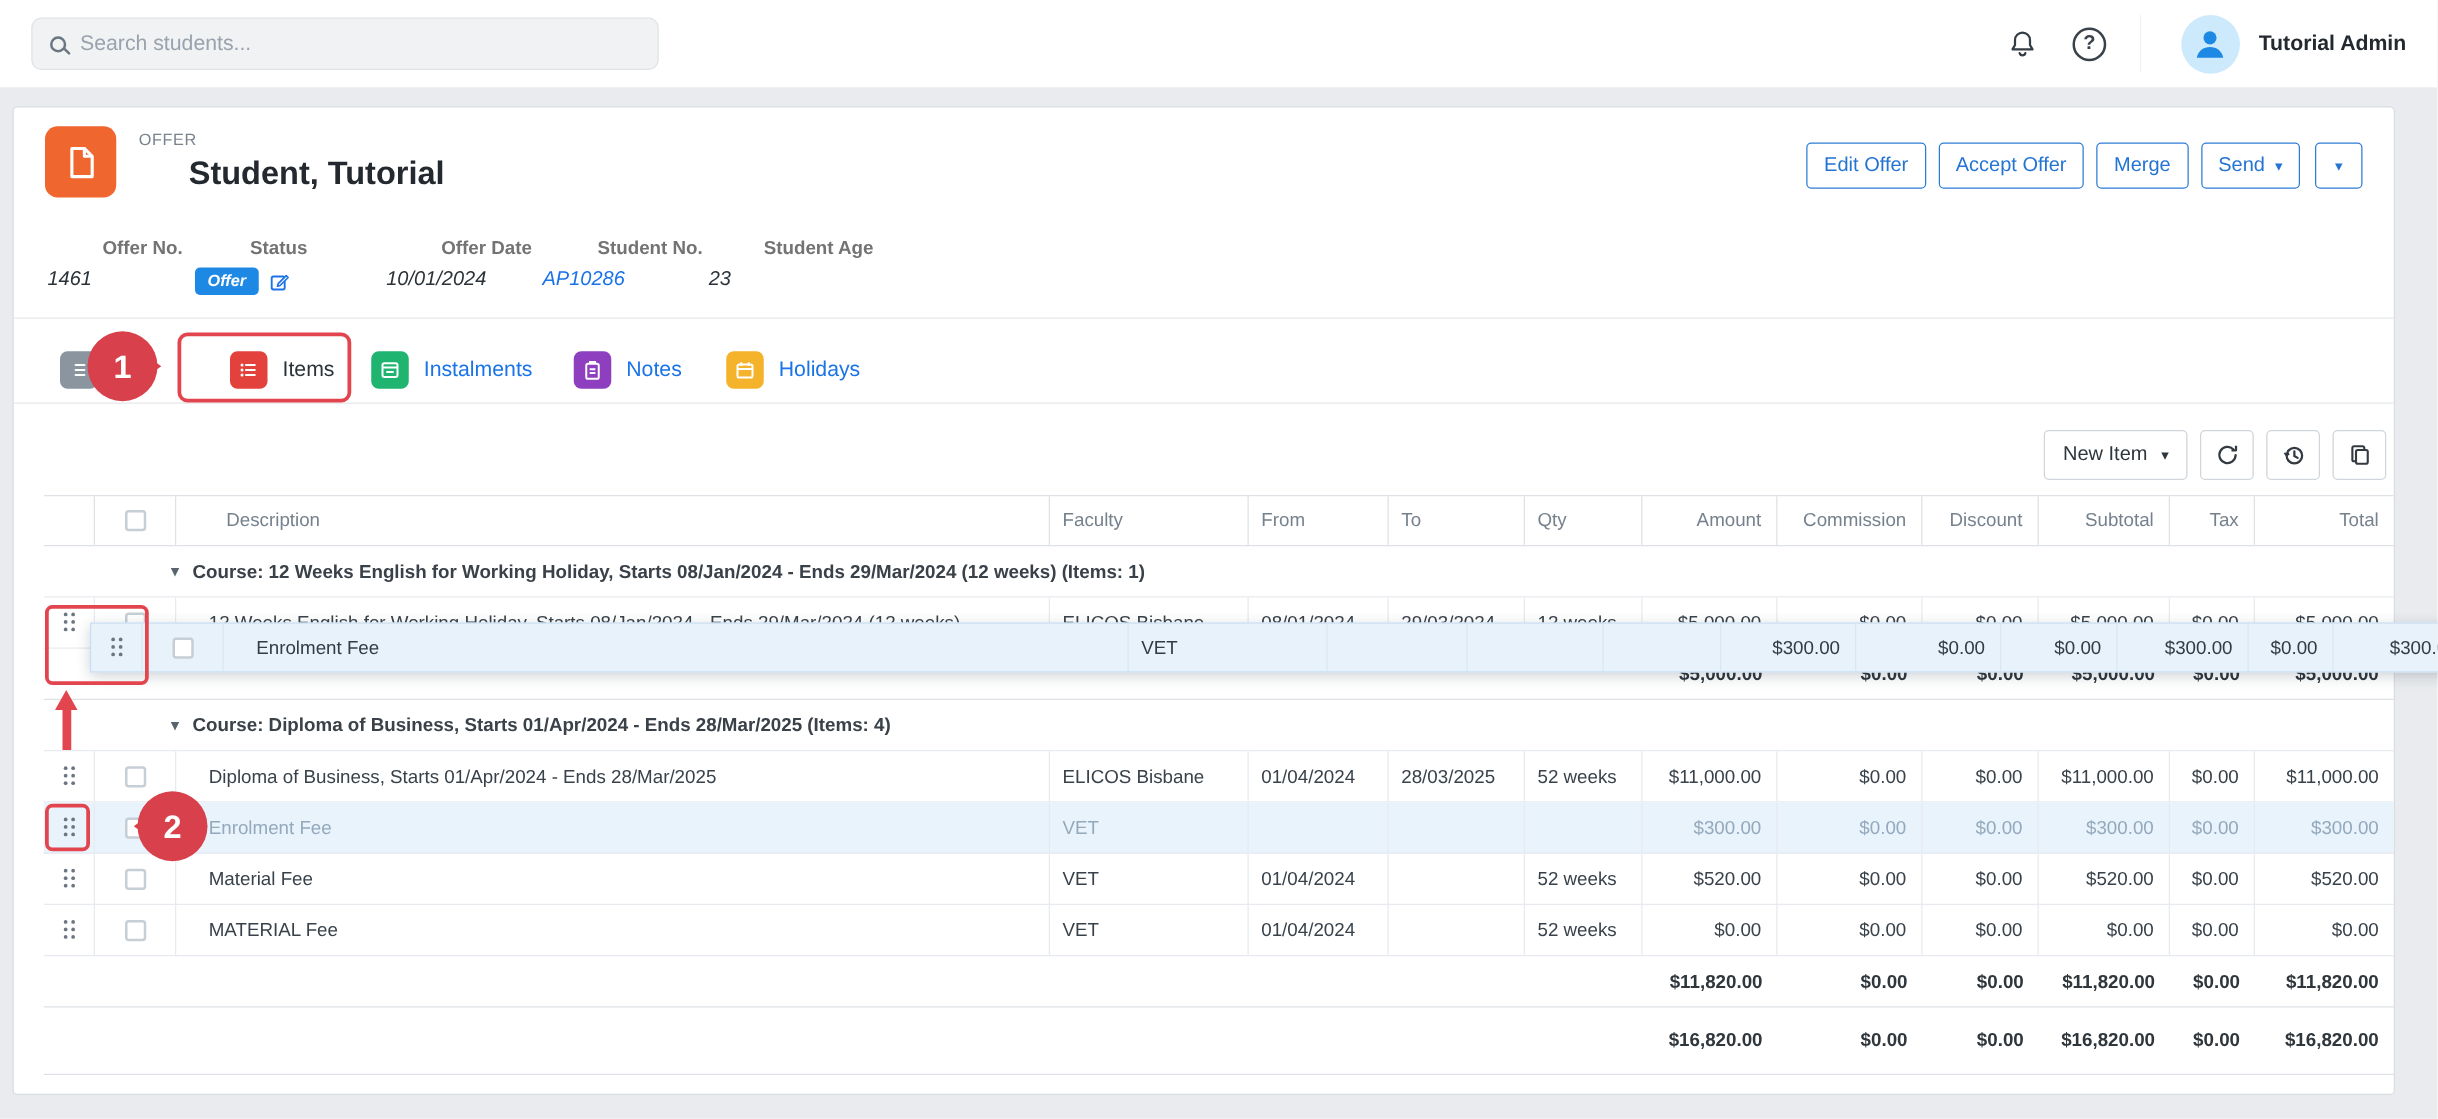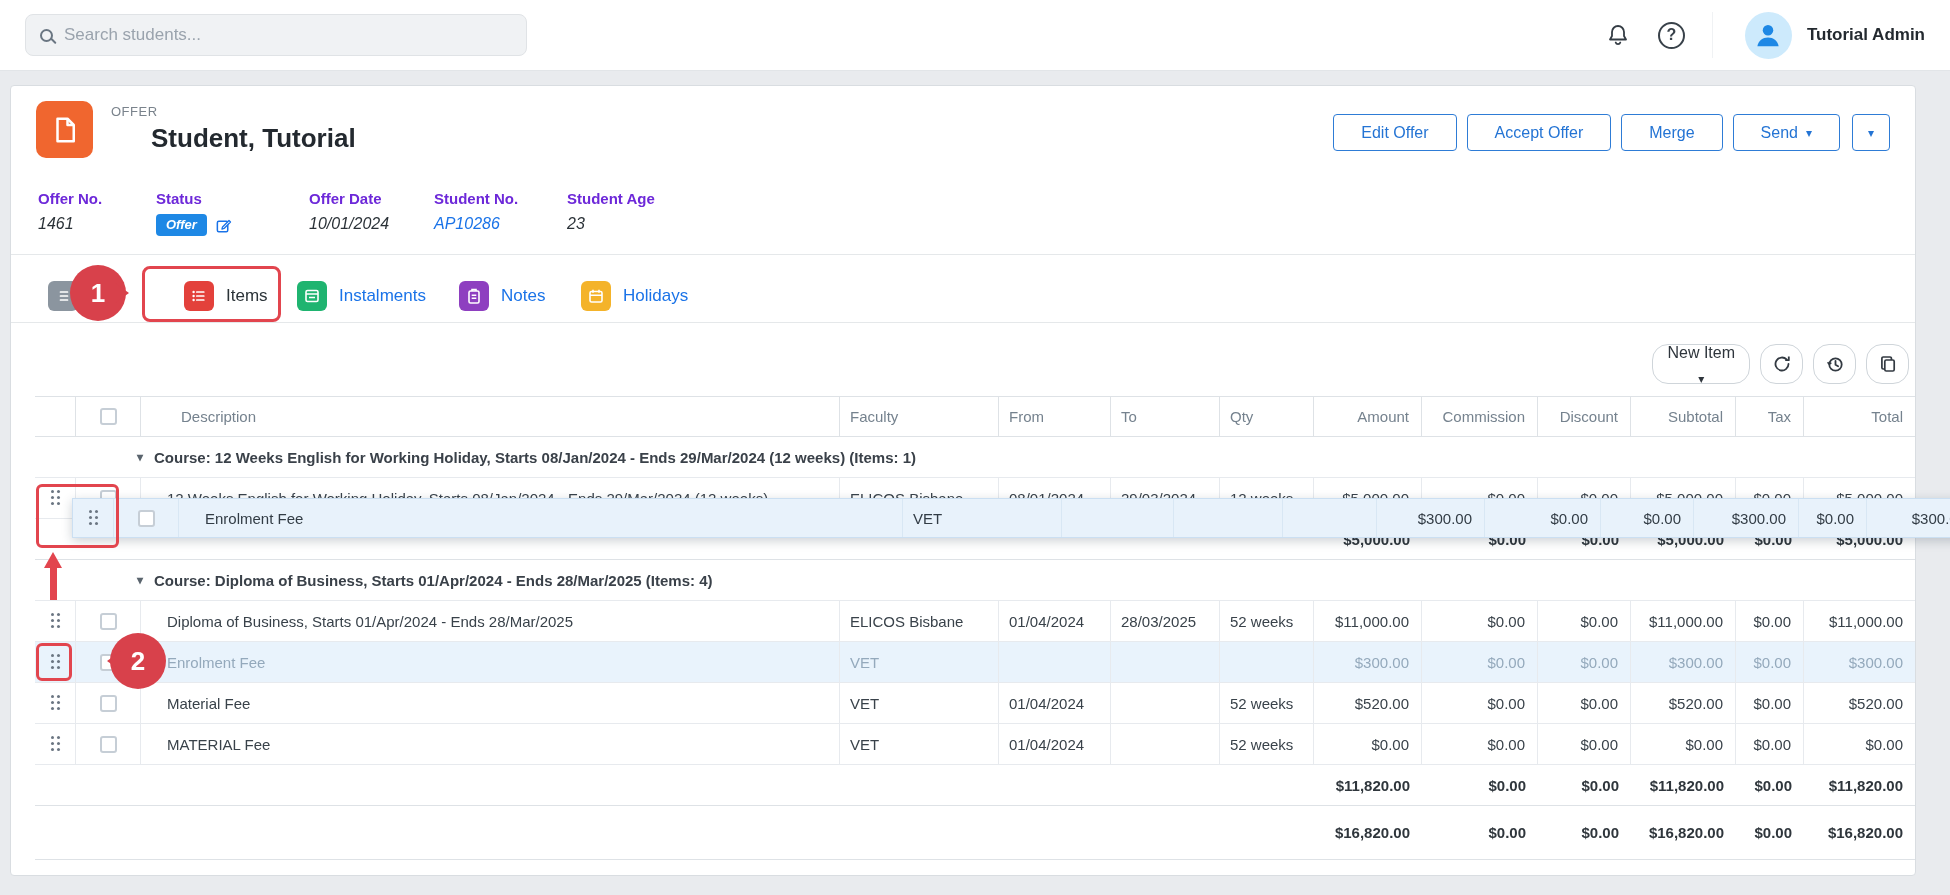--- a/index.html
+++ b/index.html
@@ -37,49 +37,49 @@
     background: #fff; border: 1px solid #d9dde1; border-radius: 4px;
   }
   .card-head { display: flex; align-items: flex-start; padding: 15px 25px 0 25px; }
   .offer-icon { width: 57px; height: 57px; border-radius: 10px; background: #f0662f; flex: none;
     display: flex; align-items: center; justify-content: center; }
   .offer-meta { margin-left: 18px; }
   .offer-type { font-size: 13px; color: #7a838c; letter-spacing: .5px; margin-top: 3px; }
   .offer-title { font-size: 26px; font-weight: bold; color: #23292f; margin-top: 4px; margin-left: 40px; }
   .actions { margin-left: auto; display: flex; gap: 10px; margin-top: 13px; }
   .btn-outline {
-    height: 37px; padding: 0 27px; border: 1px solid #2e7cd6; color: #2474d4; background: #fff;
+    height: 37px; padding: 0 13px; border: 1px solid #2e7cd6; color: #2474d4; background: #fff;
     border-radius: 4px; font: 16px "Liberation Sans", sans-serif; display: flex; align-items: center; gap: 8px; cursor: pointer;
   }
   .btn-caret-only { width: 38px; padding: 0; justify-content: center; margin-left: 2px; }
   .caret { font-size: 12px; line-height: 1; }
 
   .fields { display: flex; padding-left: 27px; margin-top: 32px; }
-  .field .lbl { font-size: 15px; font-weight: bold; color: #6d28d9; }
+  .field .lbl { font-size: 15px; font-weight: bold; color: #737373; margin-left: 44px; }
   .field .val { font-size: 16px; color: #2b3238; margin-top: 7px; display: flex; align-items: center; gap: 8px; min-height: 20px; font-style: italic; }
   .f1 { width: 118px; } .f2 { width: 153px; } .f3 { width: 125px; } .f4 { width: 133px; }
   .badge { background: #1e88e5; color: #fff; font-size: 13px; font-weight: bold; padding: 3px 10px 4px; border-radius: 4px; }
   .link { color: #1a73e8; cursor: pointer; }
 
   .hr { border: 0; border-top: 1px solid #e5e8ea; margin-top: 18px; }
 
   
   .tabs-row { position: relative; height: 54px; margin-top: 14px; border-bottom: 1px solid #e5e8ea; }
   .tab { position: absolute; top: 50%; transform: translateY(-50%); display: flex; align-items: center; gap: 12px; cursor: pointer; }
   .tab-icon { width: 30px; height: 30px; border-radius: 6px; display: flex; align-items: center; justify-content: center; flex: none; }
   .tab-label { font-size: 17px; color: #1a73e8; }
   .t-hidden { left: 37px; } .t-items { left: 173px; } .t-inst { left: 286px; } .t-notes { left: 448px; } .t-holi { left: 570px; }
   .bg-gray { background: #8b959f; } .bg-red { background: #e3413b; } .bg-green { background: #1fb470; }
   .bg-purple { background: #8e3fc0; } .bg-yellow { background: #f4b32a; }
   .t-items .tab-label { color: #2b3338; }
 
   
   .toolbar { display: flex; justify-content: flex-end; align-items: center; gap: 10px; padding: 21px 6px 0 0; }
-  .btn-tool { height: 40px; border: 1px solid #cfd5da; background: #fff; border-radius: 16px;
-    display: flex; align-items: center; justify-content: center; color: #2e353c; cursor: pointer; flex-direction: column; }
+  .btn-tool { height: 40px; border: 1px solid #cfd5da; background: #fff; border-radius: 4px;
+    display: flex; align-items: center; justify-content: center; color: #2e353c; cursor: pointer; }
   .btn-new-item { padding: 0 14px; gap: 11px; font: 16px "Liberation Sans", sans-serif; }
   .btn-ico { width: 43px; }
 
   
   .table { margin: 12px 0 0 24px; font-size: 15px; }
   .grid { display: grid; grid-template-columns: 41px 65px 1fr 159px 112px 109px 94px 108px 116px 93px 105px 68px 111px; }
   .c { display: flex; align-items: center; padding: 0 10px; overflow: hidden; white-space: nowrap;
     border-right: 1px solid #e7eaee; height: 100%; }
   .grid .c:last-child { border-right: 0; }
   .c-center { justify-content: center; padding: 0; }

